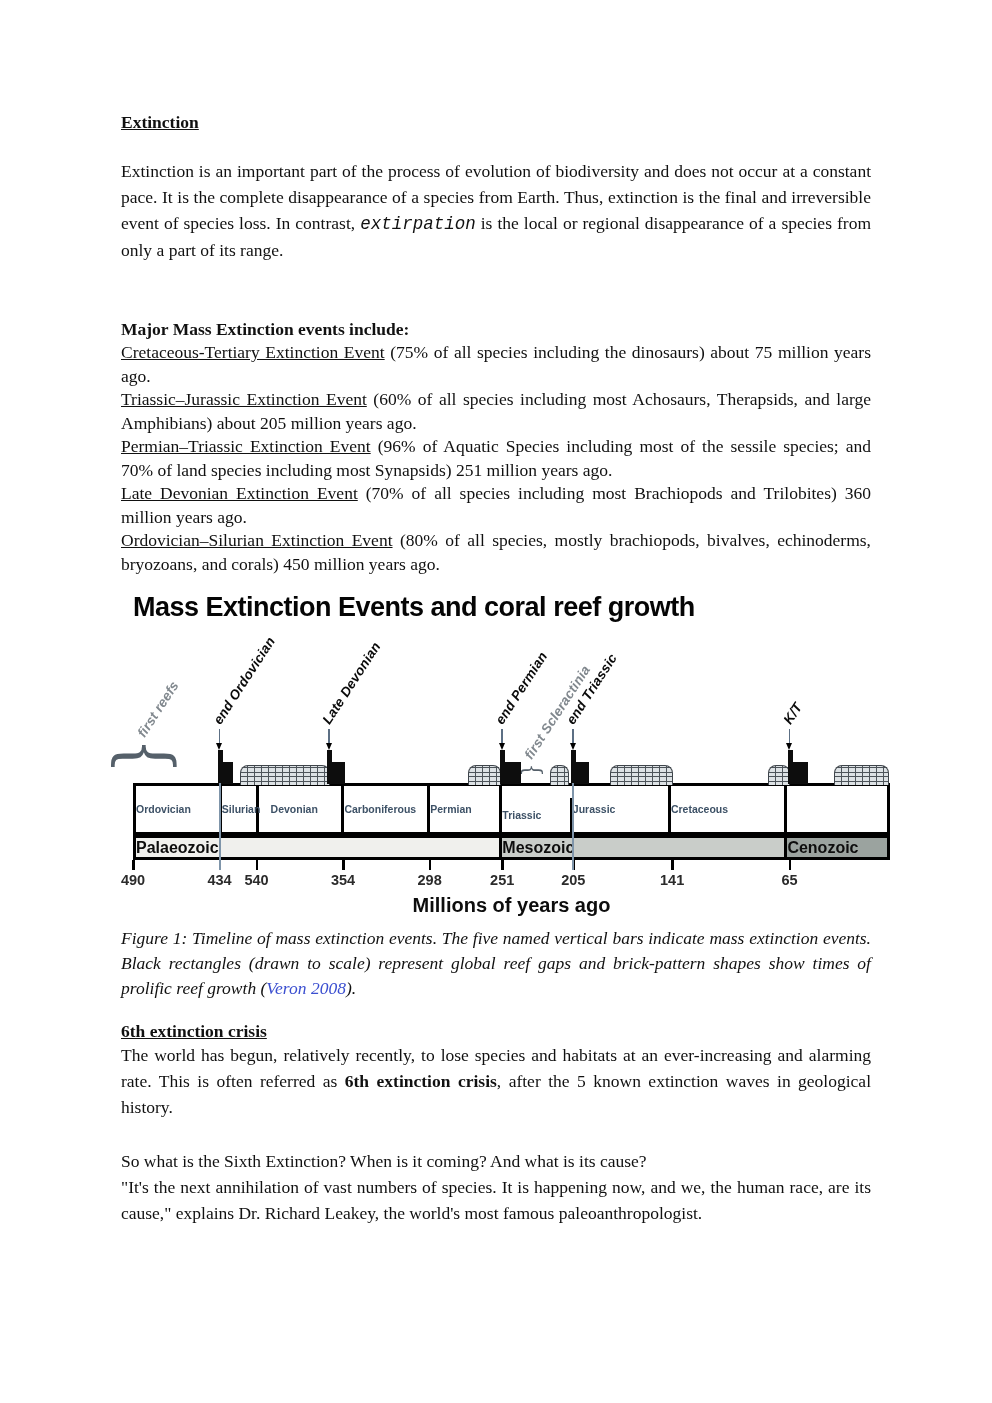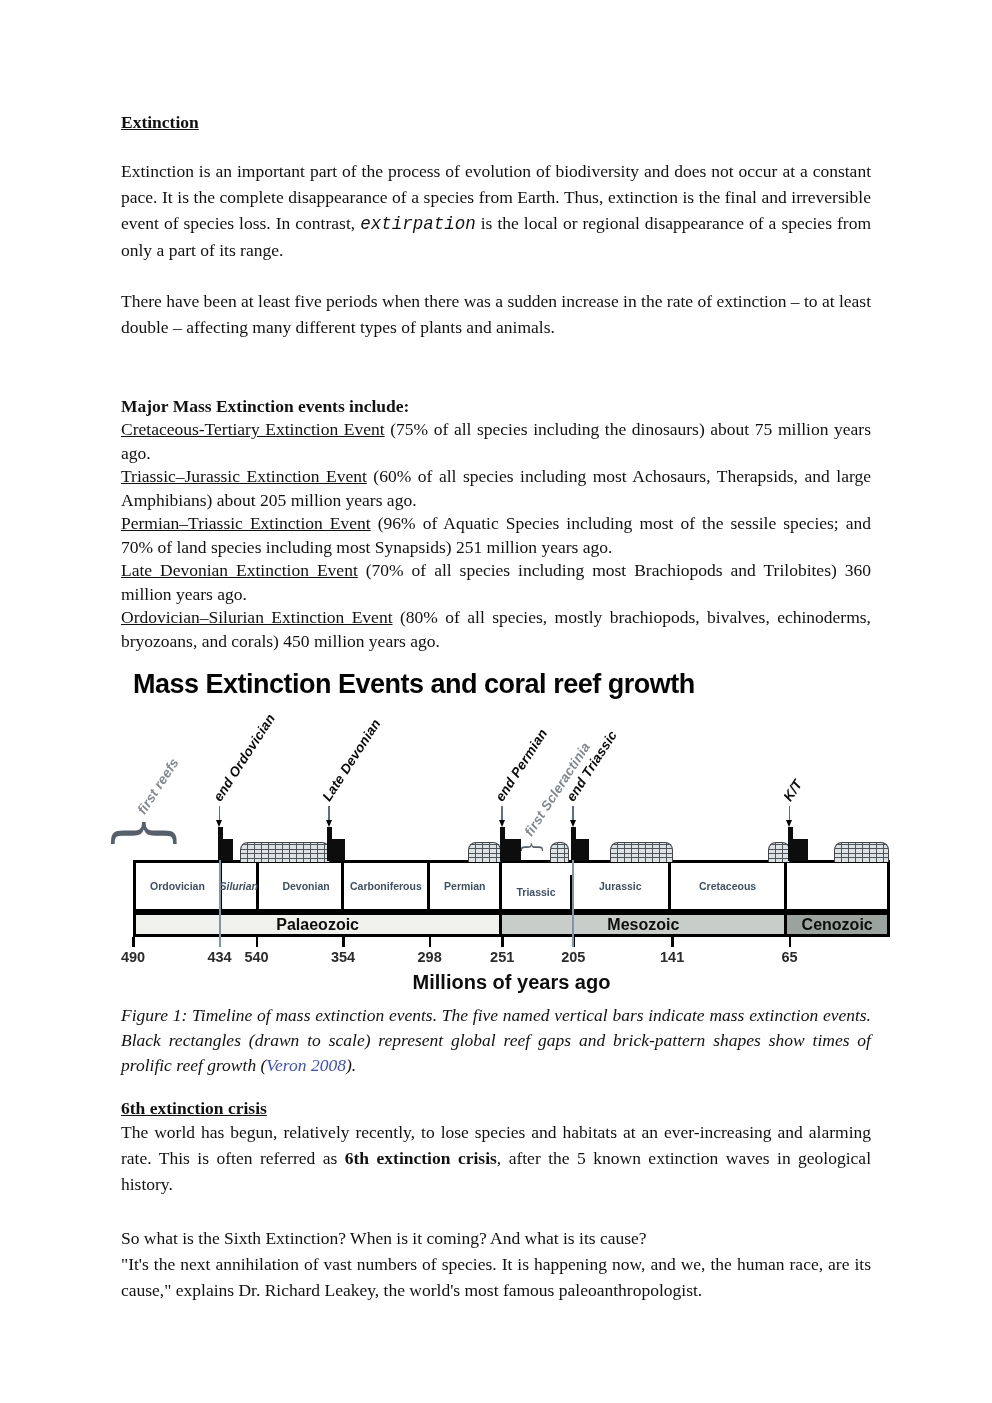--- a/index.html
+++ b/index.html
@@ -36,21 +36,21 @@
     border-left:3.5px solid transparent;border-right:3.5px solid transparent;
     border-top:7px solid #000;}
   .bar-thin{position:absolute;background:#0d0d0d;z-index:3;}
   .bar-wide{position:absolute;background:#0d0d0d;z-index:3;}
   .mound{position:absolute;z-index:2;background-color:#dde2e5;
     background-image:
       repeating-linear-gradient(0deg,transparent 0 3.5px,#4d545a 3.5px 4.5px),
       repeating-linear-gradient(90deg,transparent 0 6px,#4d545a 6px 7px);
     border:1px solid #3e444a;border-bottom:none;border-radius:8px 8px 0 0;}
   .row{position:absolute;left:0;right:0;border:3px solid #000;box-sizing:border-box;background:#fff;z-index:1;}
-  .cell{position:absolute;top:0;bottom:0;box-sizing:border-box;display:flex;align-items:center;justify-content:center;}
+  .cell{position:absolute;top:0;bottom:0;box-sizing:border-box;display:flex;align-items:center;}
   .cell.bordered{border-right:3px solid #000;}
   .p-label{font-size:10.5px;font-weight:bold;color:#3d5166;white-space:nowrap;}
   .e-label{font-size:16px;font-weight:bold;color:#0d0d0d;white-space:nowrap;}
   .evt-line{position:absolute;width:2px;background:#7f95aa;z-index:6;}
   .tick{position:absolute;width:2.5px;height:10px;background:#000;top:237px;}
   .tick-num{position:absolute;top:249px;transform:translateX(-50%);
     font-size:14.5px;font-weight:bold;color:#2b2b2b;}
   .axis-label{position:absolute;left:0;right:0;top:271px;text-align:center;
     font-size:20px;font-weight:bold;color:#0d0d0d;}
   .brace{position:absolute;display:flex;align-items:center;justify-content:center;overflow:visible;color:#55606a;}
@@ -61,21 +61,20 @@
 </style>
 </head>
 <body>
 
 <div class="page">
 
   <div class="h-underline">Extinction</div>
 
   <div class="body-para"><span class="">Extinction is an important part of the process of evolution of biodiversity and does not occur at a constant pace. It is the complete disappearance of a species from Earth. Thus, extinction is the final and irreversible event of species loss. In contrast, </span><span class="it">extirpation</span><span class=""> is the local or regional disappearance of a species from only a part of its range.</span></div>
 
-  <div class="body-para">There have been at least five periods when there was a sudden increase in the rate of extinction – to at least double – affecting many different types of plants and animals.</div>
 
   <div class="list-heading">Major Mass Extinction events include:</div>
 
   <div>
       <div class="ev-item"><span class="ev-name">Cretaceous-Tertiary Extinction Event</span><span> (75% of all species including the dinosaurs) about 75 million years ago.</span></div>
       <div class="ev-item"><span class="ev-name">Triassic–Jurassic Extinction Event</span><span> (60% of all species including most Achosaurs, Therapsids, and large Amphibians) about 205 million years ago.</span></div>
       <div class="ev-item"><span class="ev-name">Permian–Triassic Extinction Event</span><span> (96% of Aquatic Species including most of the sessile species; and 70% of land species including most Synapsids) 251 million years ago.</span></div>
       <div class="ev-item"><span class="ev-name">Late Devonian Extinction Event</span><span> (70% of all species including most Brachiopods and Trilobites) 360 million years ago.</span></div>
       <div class="ev-item"><span class="ev-name">Ordovician–Silurian Extinction Event</span><span> (80% of all species, mostly brachiopods, bivalves, echinoderms, bryozoans, and corals) 450 million years ago.</span></div>
     </div>
@@ -135,21 +134,21 @@
         <div class="brace" style="left: 51.4286%; width: 2.85714%; top: 142px; height: 10px;">
           <span style="font-size: 20px;">{</span>
         </div>
         <div class="rot-anchor" style="left: calc(52.7143% + 2px); top: 139px;">
           <span class="rot-label gray">first Scleractinia</span>
         </div>
         <div class="row" style="top: 160px; height: 52px;">
           <div class="cell bordered" style="left: 0%; width: 11.4286%;">
             <span class="p-label">Ordovician</span>
           </div>
-          <div class="cell bordered" style="left: 11.4286%; width: 4.89796%; font-style: italic;">
+          <div class="cell bordered" style="left: 11.4286%; width: 4.89796%;">
             <span class="p-label">Silurian</span>
           </div>
           <div class="cell bordered" style="left: 16.3265%; width: 11.4286%; padding-left: 12px;">
             <span class="p-label">Devonian</span>
           </div>
           <div class="cell bordered" style="left: 27.7551%; width: 11.4286%;">
             <span class="p-label">Carboniferous</span>
           </div>
           <div class="cell bordered" style="left: 39.1837%; width: 9.59184%;">
             <span class="p-label">Permian</span>

